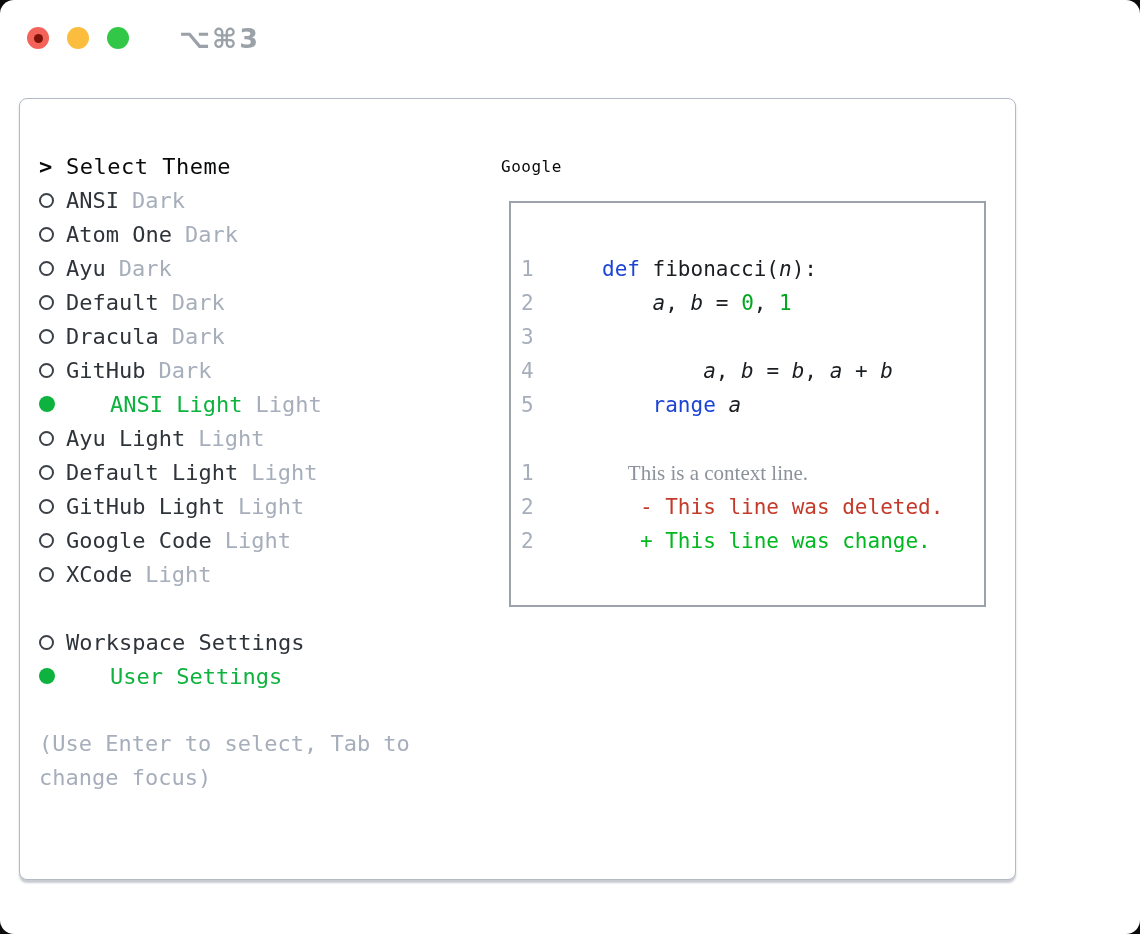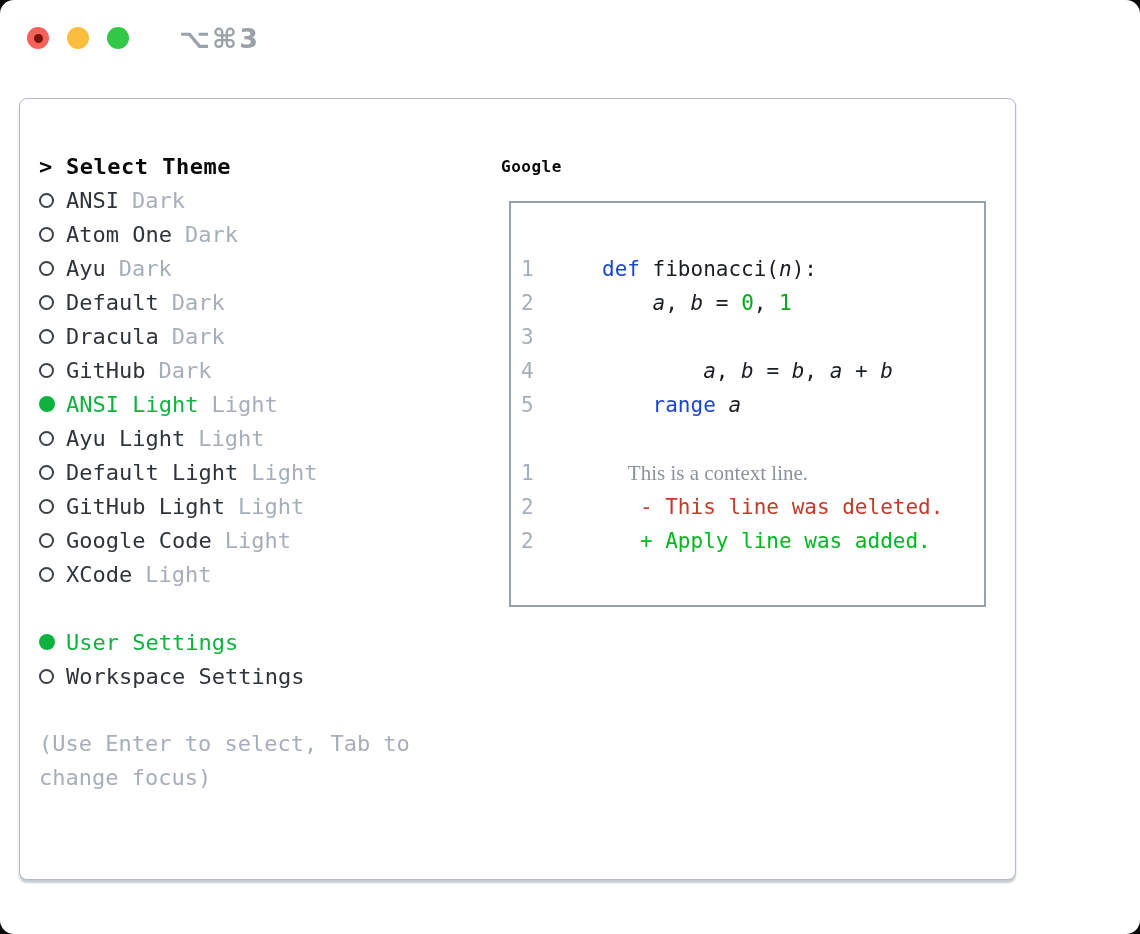--- a/index.html
+++ b/index.html
@@ -48,23 +48,23 @@
   .left-col { width: 462px; flex: none; }
   .right-col { flex: none; }
   .row { height: 34px; display: flex; align-items: center; font-size: 22px; }
   .bullet-box { width: 27px; flex: none; display: flex; align-items: center; }
   .ring {
     width: 15px; height: 15px; border-radius: 50%;
     border: 2px solid var(--ring); background: transparent;
   }
   .ring.filled { border: none; background: var(--sel); width: 16px; height: 16px; }
   .pointer-ch { font-weight: bold; color: var(--header); font-size: 22px; }
-  .hdr { font-weight: bold; color: var(--header); letter-spacing: .5px; }
+  .hdr { font-weight: normal; color: var(--header); letter-spacing: .5px; }
   .t-name { color: var(--label); white-space: pre; }
-  .t-name.selected { color: var(--sel); }
+  .t-name.selected { color: var(--sel); margin-left: 44px; }
   .t-tag { color: var(--muted); margin-left: 13px; white-space: pre; }
   .spacer { height: 34px; }
   .hint { color: var(--muted); font-size: 22px; line-height: 34px; white-space: pre; }
   
   .preview-header-row { height: 34px; display: flex; align-items: center; margin-left: 0; }
   .preview-box {
     margin-top: 18px; margin-left: 8px;
     width: 477px; height: 406px;
     border: 2px solid var(--box_border);
     padding: 49px 0 0 10px;
@@ -192,29 +192,29 @@
             <span class="t-tag">Light</span>
           </div>
         </div>
 
       <div class="spacer"></div>
 
 
       <div id="apply-to-list">
           <div class="row">
             <span class="bullet-box">
+              <span class="ring"></span>
+            </span>
+            <span class="t-name">Workspace Settings</span>
+          </div>
+          <div class="row">
+            <span class="bullet-box">
               <span class="ring filled"></span>
             </span>
             <span class="t-name selected">User Settings</span>
-          </div>
-          <div class="row">
-            <span class="bullet-box">
-              <span class="ring"></span>
-            </span>
-            <span class="t-name">Workspace Settings</span>
           </div>
         </div>
 
       <div class="spacer"></div>
 
       <div class="hint" id="hint"><div>(Use Enter to select, Tab to</div><div>change focus)</div></div>
     </div>
 
     <div class="right-col">
       <div class="preview-header-row">
@@ -225,19 +225,19 @@
             <div class="cline"><span class="ln">1</span><span class="code"><span class="seg-kw">def</span><span class="seg-fg"> fibonacci(</span><span class="seg-var">n</span><span class="seg-fg">):</span></span></div>
             <div class="cline"><span class="ln">2</span><span class="code"><span class="seg-fg">    </span><span class="seg-var">a</span><span class="seg-fg">, </span><span class="seg-var">b</span><span class="seg-fg"> = </span><span class="seg-num">0</span><span class="seg-fg">, </span><span class="seg-num">1</span></span></div>
             <div class="cline"><span class="ln">3</span></div>
             <div class="cline"><span class="ln">4</span><span class="code"><span class="seg-fg">        </span><span class="seg-var">a</span><span class="seg-fg">, </span><span class="seg-var">b</span><span class="seg-fg"> = </span><span class="seg-var">b</span><span class="seg-fg">, </span><span class="seg-var">a</span><span class="seg-fg"> + </span><span class="seg-var">b</span></span></div>
             <div class="cline"><span class="ln">5</span><span class="code"><span class="seg-fg">    </span><span class="seg-kw">range</span><span class="seg-fg"> </span><span class="seg-var">a</span></span></div>
           </div>
         <div class="cline"></div>
         <div id="diff-lines">
             <div class="cline"><span class="ln">1</span><span class="code diff-context">     This is a context line.</span></div>
             <div class="cline"><span class="ln">2</span><span class="code diff-deleted">   - This line was deleted.</span></div>
-            <div class="cline"><span class="ln">2</span><span class="code diff-added">   + Apply line was added.</span></div>
+            <div class="cline"><span class="ln">2</span><span class="code diff-added">   + This line was change.</span></div>
           </div>
       </div>
     </div>
 
   </div>
 </div>
 
 </body></html>

